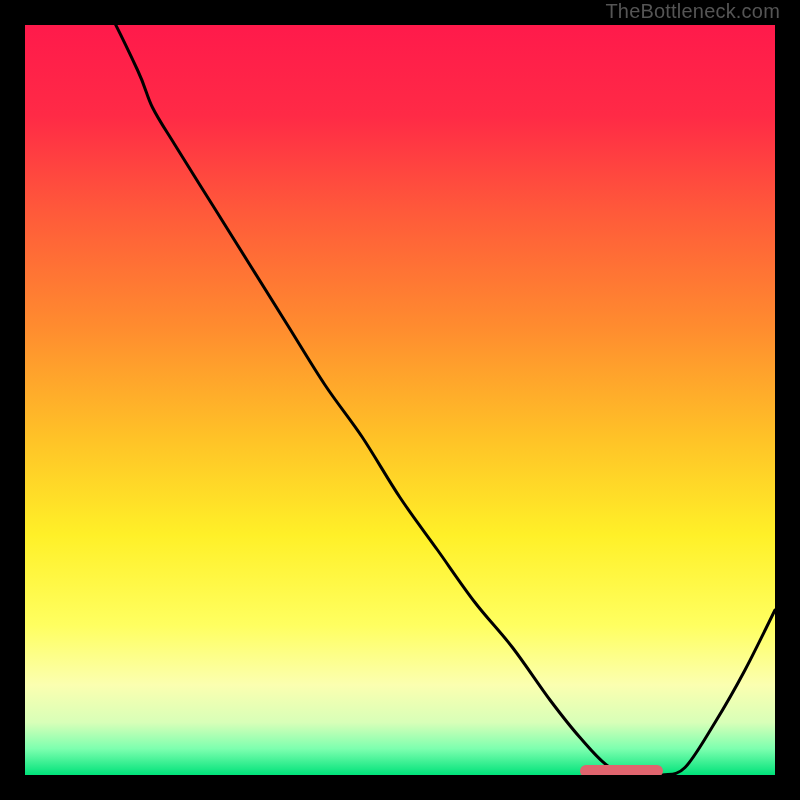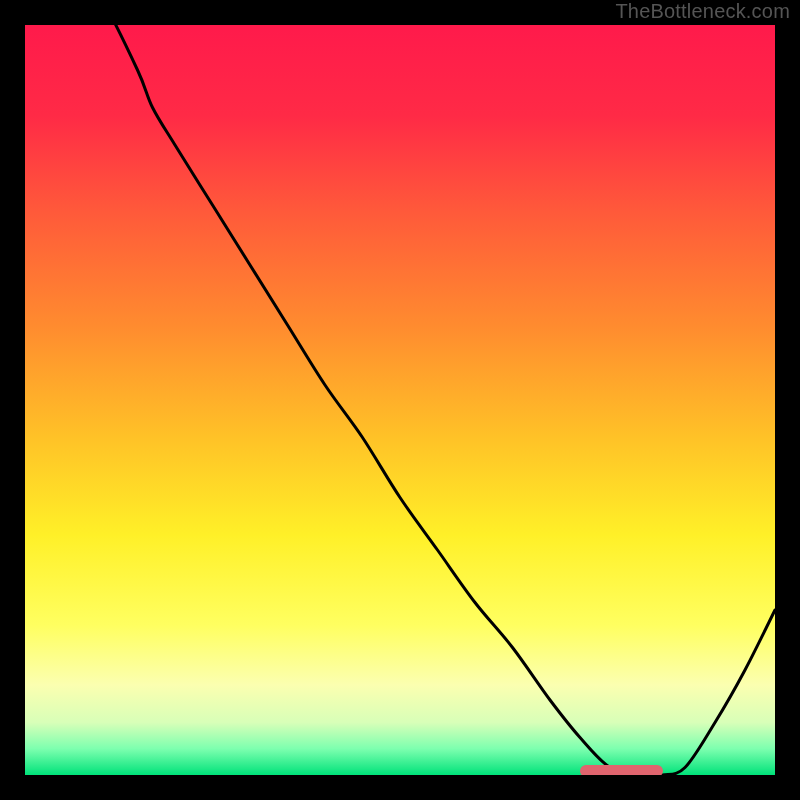--- a/index.html
+++ b/index.html
@@ -45,21 +45,21 @@
   }
   .marker {
     position: absolute;
     height: 12px;
     border-radius: 6px;
     transform: translate(0, -50%);
   }
   .watermark {
     position: absolute;
     top: 0;
-    right: 10px;
+    right: 20px;
     color: #555;
     font-family: Arial, Helvetica, sans-serif;
     font-size: 20px;
     font-weight: 400;
     letter-spacing: 0.2px;
   }
 </style>
 </head>
 <body>
 

